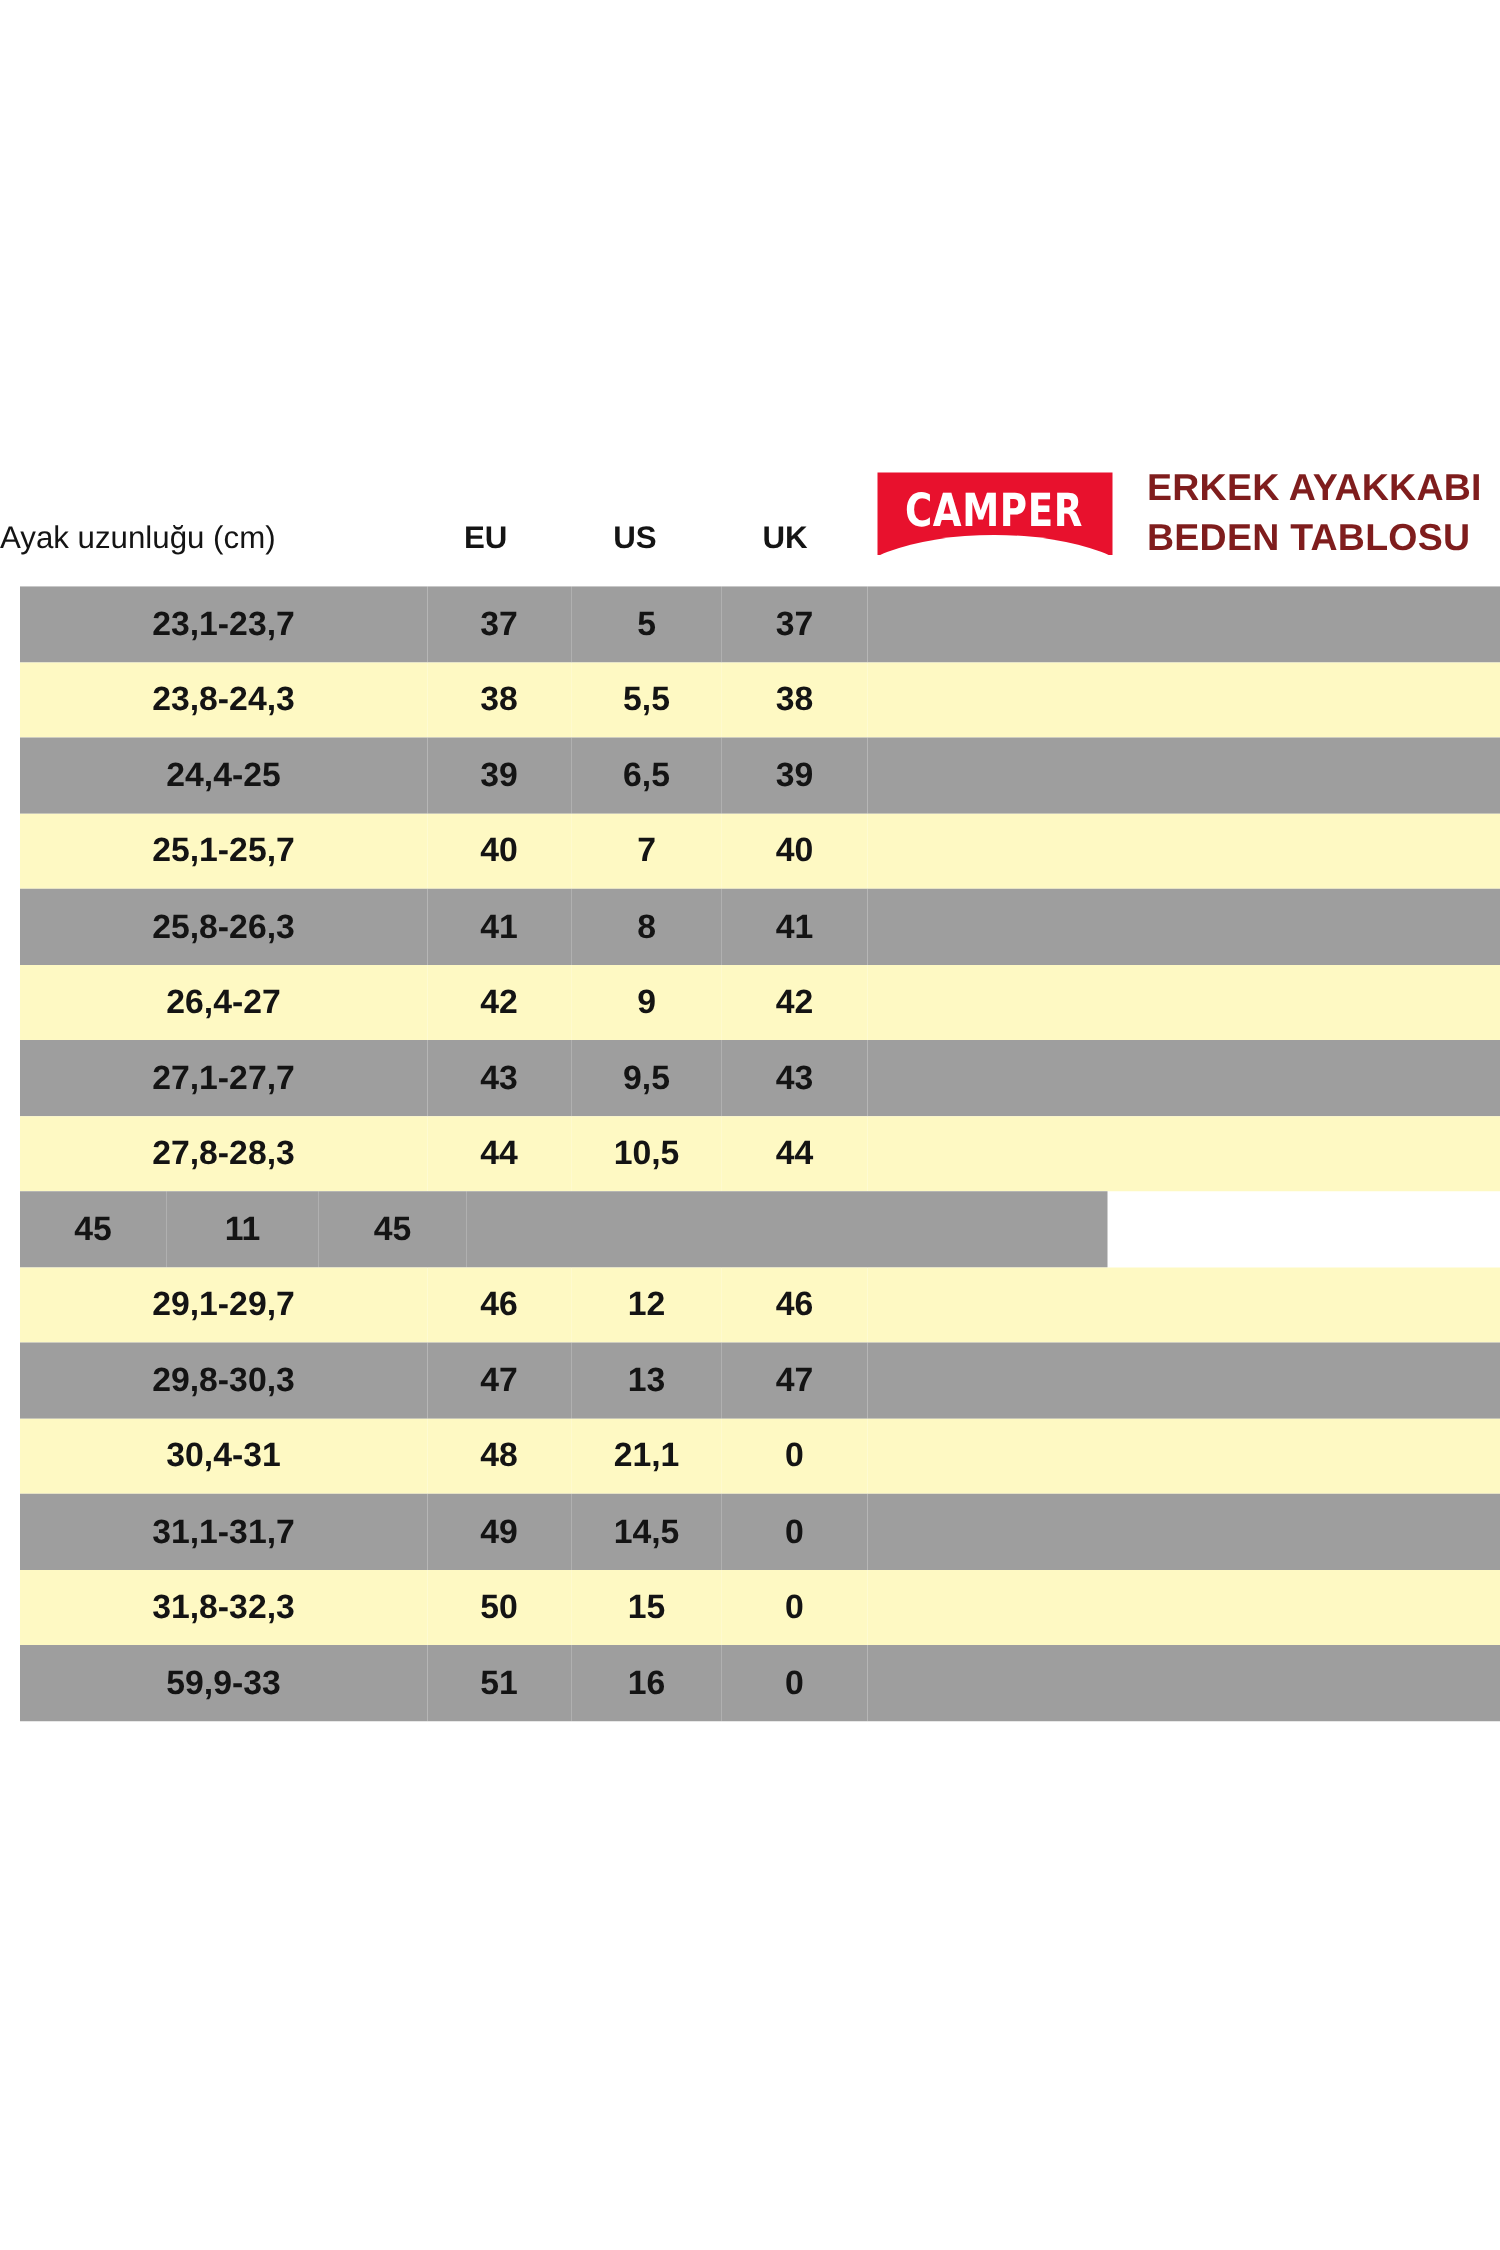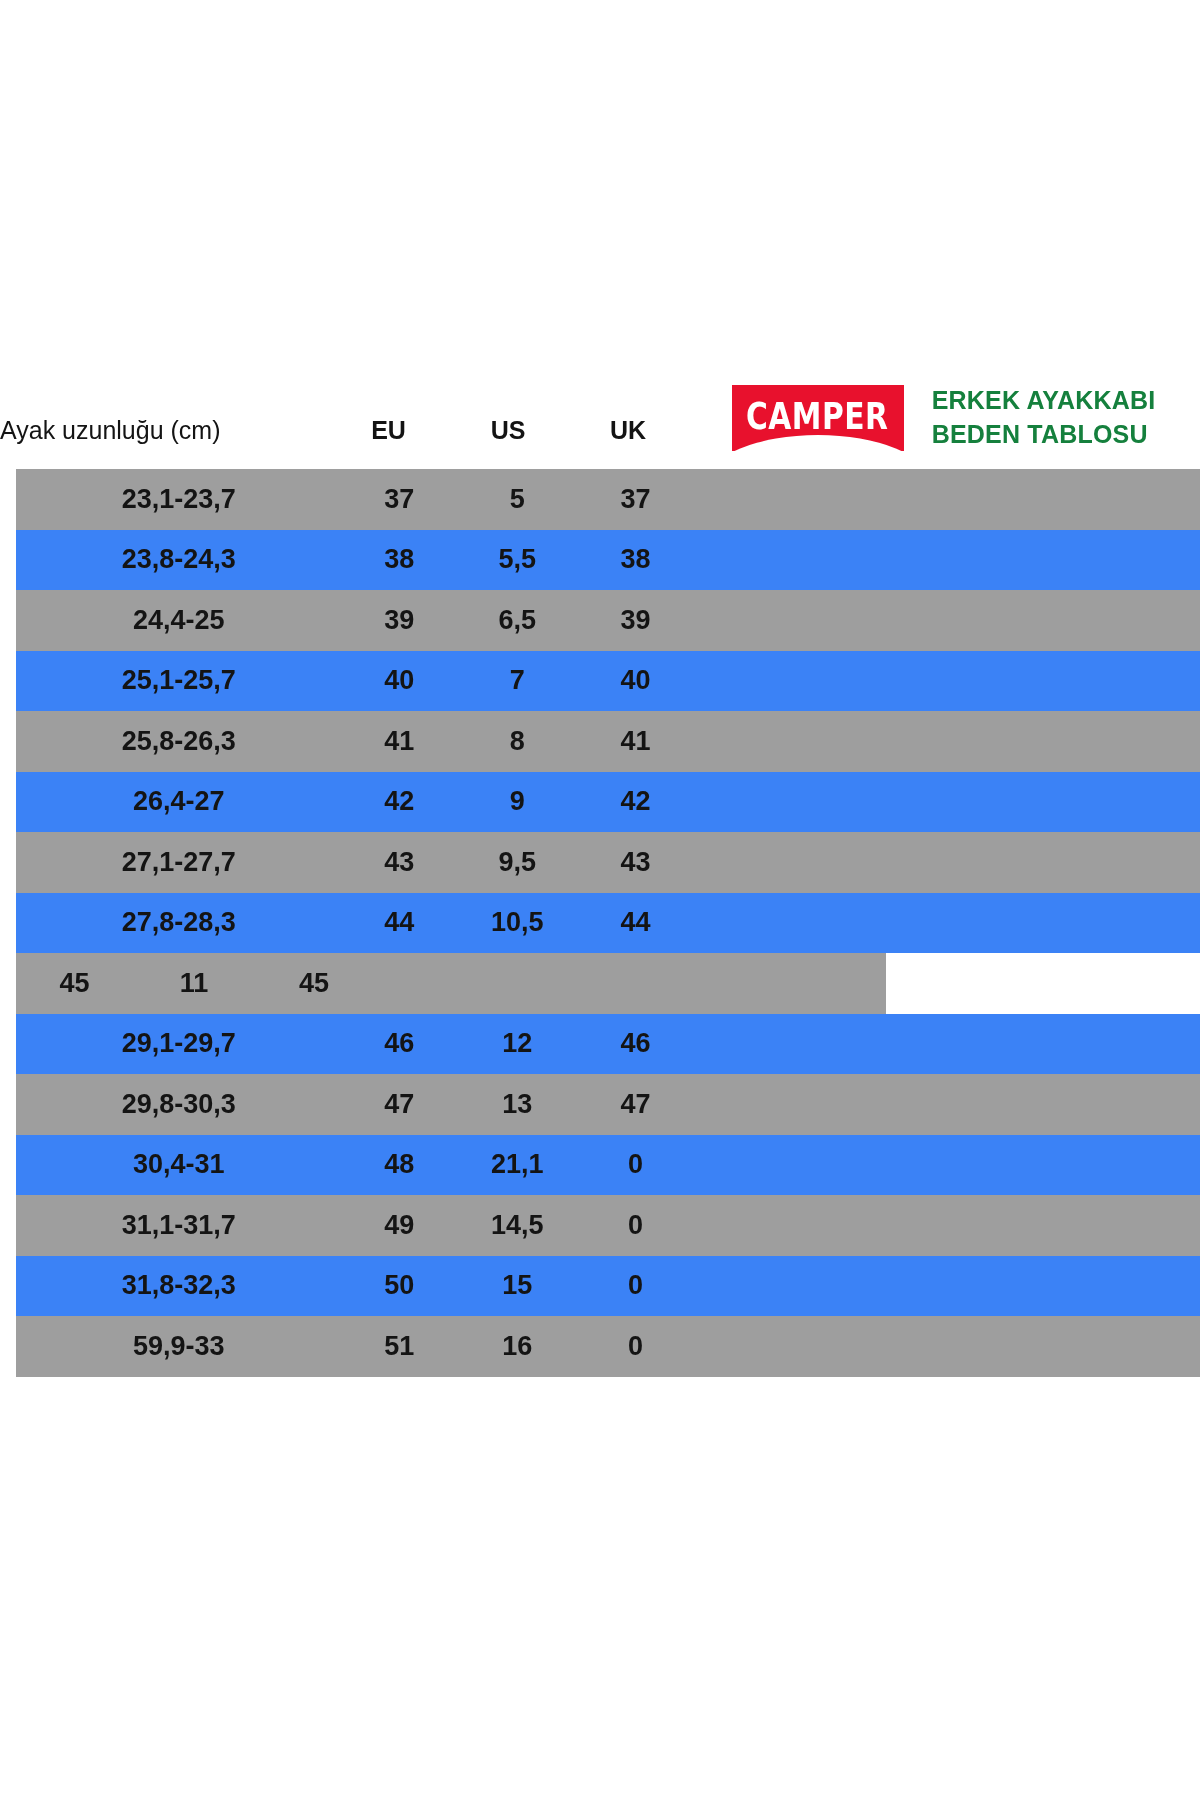--- a/index.html
+++ b/index.html
@@ -64,21 +64,21 @@
   
   .brand-area {
     display: flex;
     align-items: center;
     gap: 28px;
     padding-left: 0;
     padding-bottom: 18px;
     box-sizing: border-box;
   }
   .camper-logo {
-    width: 172px;
+    width: 188px;
     height: 66px;
     background: #e8112d;
     display: flex;
     align-items: center;
     justify-content: center;
     position: relative;
     overflow: hidden;
   }
   .camper-logo .wordmark {
     color: #ffffff;
@@ -97,37 +97,37 @@
     left: -14%;
     width: 128%;
     height: 46px;
     background: #ffffff;
     border-radius: 50% 50% 0 0 / 100% 100% 0 0;
     z-index: 1;
   }
   .brand-text {
     font-family: "Liberation Sans", sans-serif;
     font-weight: bold;
-    font-size: 25px;
+    font-size: 30px;
     line-height: 1.34;
-    color: #15803d;
+    color: #7f1d1d;
     letter-spacing: 0.2px;
   }
 
   .table-rows {
     width: 1200px;
   }
   .row {
     display: flex;
     height: 60.5px;
     align-items: stretch;
     margin-left: 16px;
   }
   .row.shade .cell { background: #9e9e9e; }
-  .row.plain .cell { background: #3b82f6; }
+  .row.plain .cell { background: #fef9c3; }
 
   .cell {
     display: flex;
     align-items: center;
     justify-content: center;
     font-weight: bold;
     font-size: 27px;
     color: #141414;
     box-sizing: border-box;
   }

